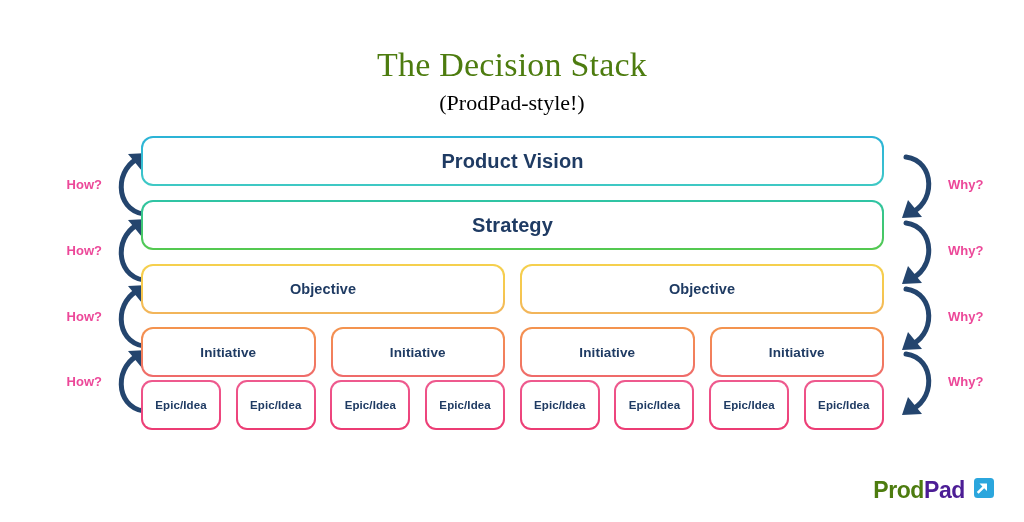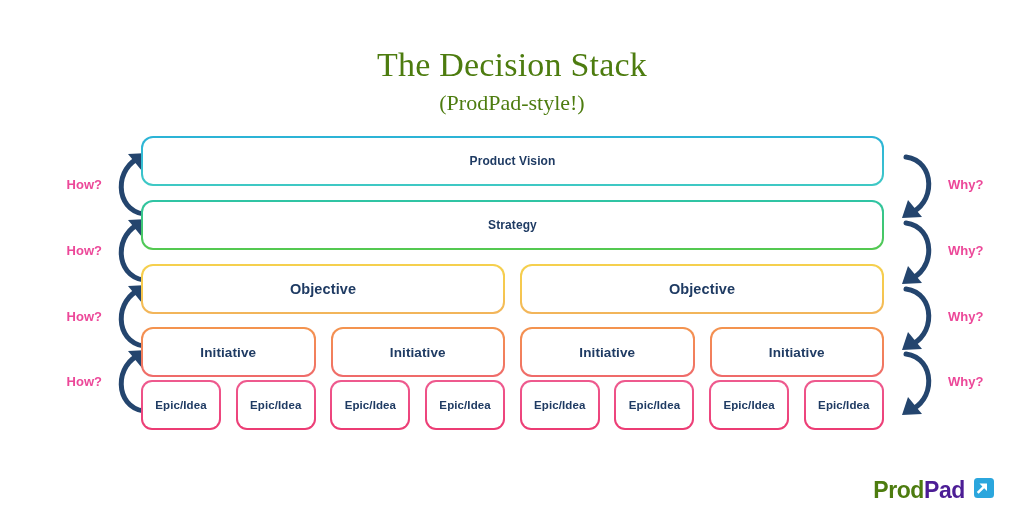--- a/index.html
+++ b/index.html
@@ -28,21 +28,21 @@
     font-family: "Liberation Serif", "DejaVu Serif", serif;
     font-size: 34px;
     line-height: 42px;
     color: #4d7c0f;
     letter-spacing: 0.2px;
   }
   #sub-title {
     font-family: "Liberation Serif", "DejaVu Serif", serif;
     font-size: 22px;
     line-height: 30px;
-    color: #4d7c0f;
+    color: #000000;
     margin-top: 2px;
   }
 
   
   #stack {
     position: absolute;
     left: 141px;
     top: 136px;
     width: 743px;
     height: 304px;
@@ -67,21 +67,21 @@
     border-radius: 12px;
     background: #ffffff;
     display: flex;
     align-items: center;
     justify-content: center;
     font-weight: bold;
     color: #1f3b63;
     font-size: 14.5px;
     letter-spacing: 0.1px;
   }
-  .node-vision, .node-strategy { width: 743px; font-size: 12px; }
+  .node-vision, .node-strategy { width: 743px; font-size: 20px; }
   .node-objective { width: 364px; font-size: 14.5px; }
   .node-initiative { width: 200px; font-size: 13.5px; }
   .node-epic { width: 80px; font-size: 11.5px; border-radius: 11px; }
 
   .row-objective .node + .node { margin-left: 15px; }
   .row-initiative .node:nth-child(1) { margin-left: 0; }
   .row-initiative .node:nth-child(2) { margin-left: 15px; }
   .row-initiative .node:nth-child(3) { margin-left: 15px; }
   .row-initiative .node:nth-child(4) { margin-left: 15px; }
   .row-epic .node + .node { margin-left: 14.7px; }

